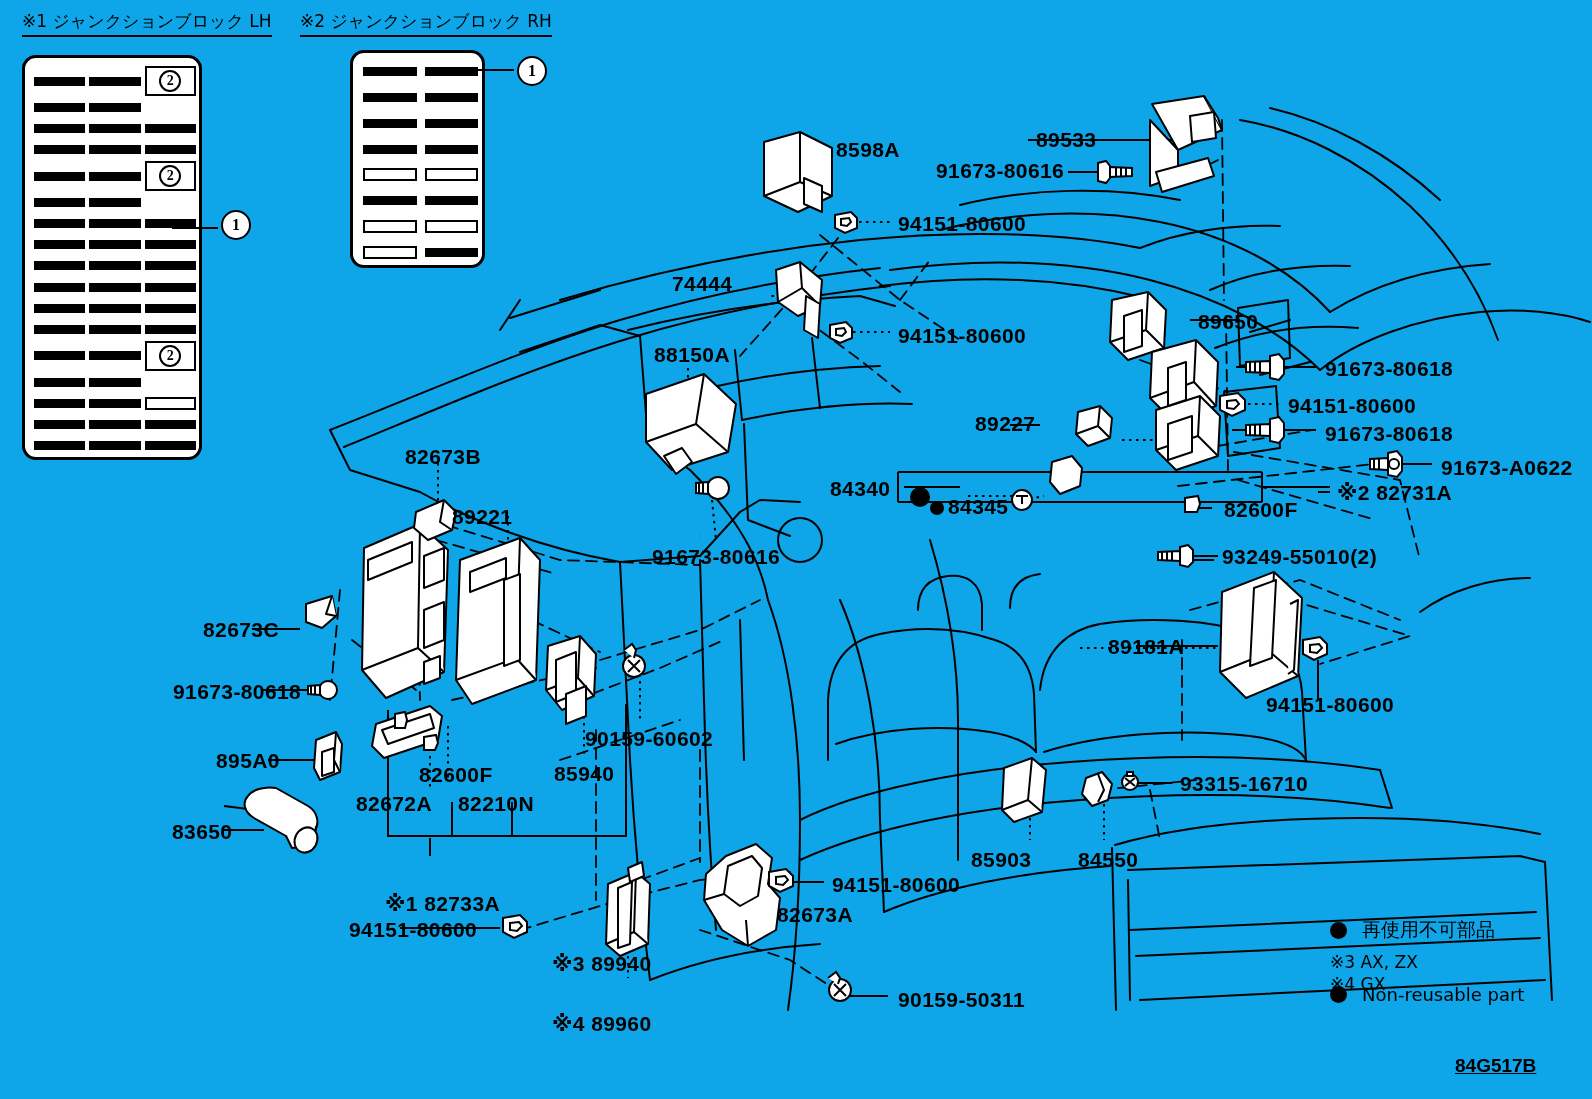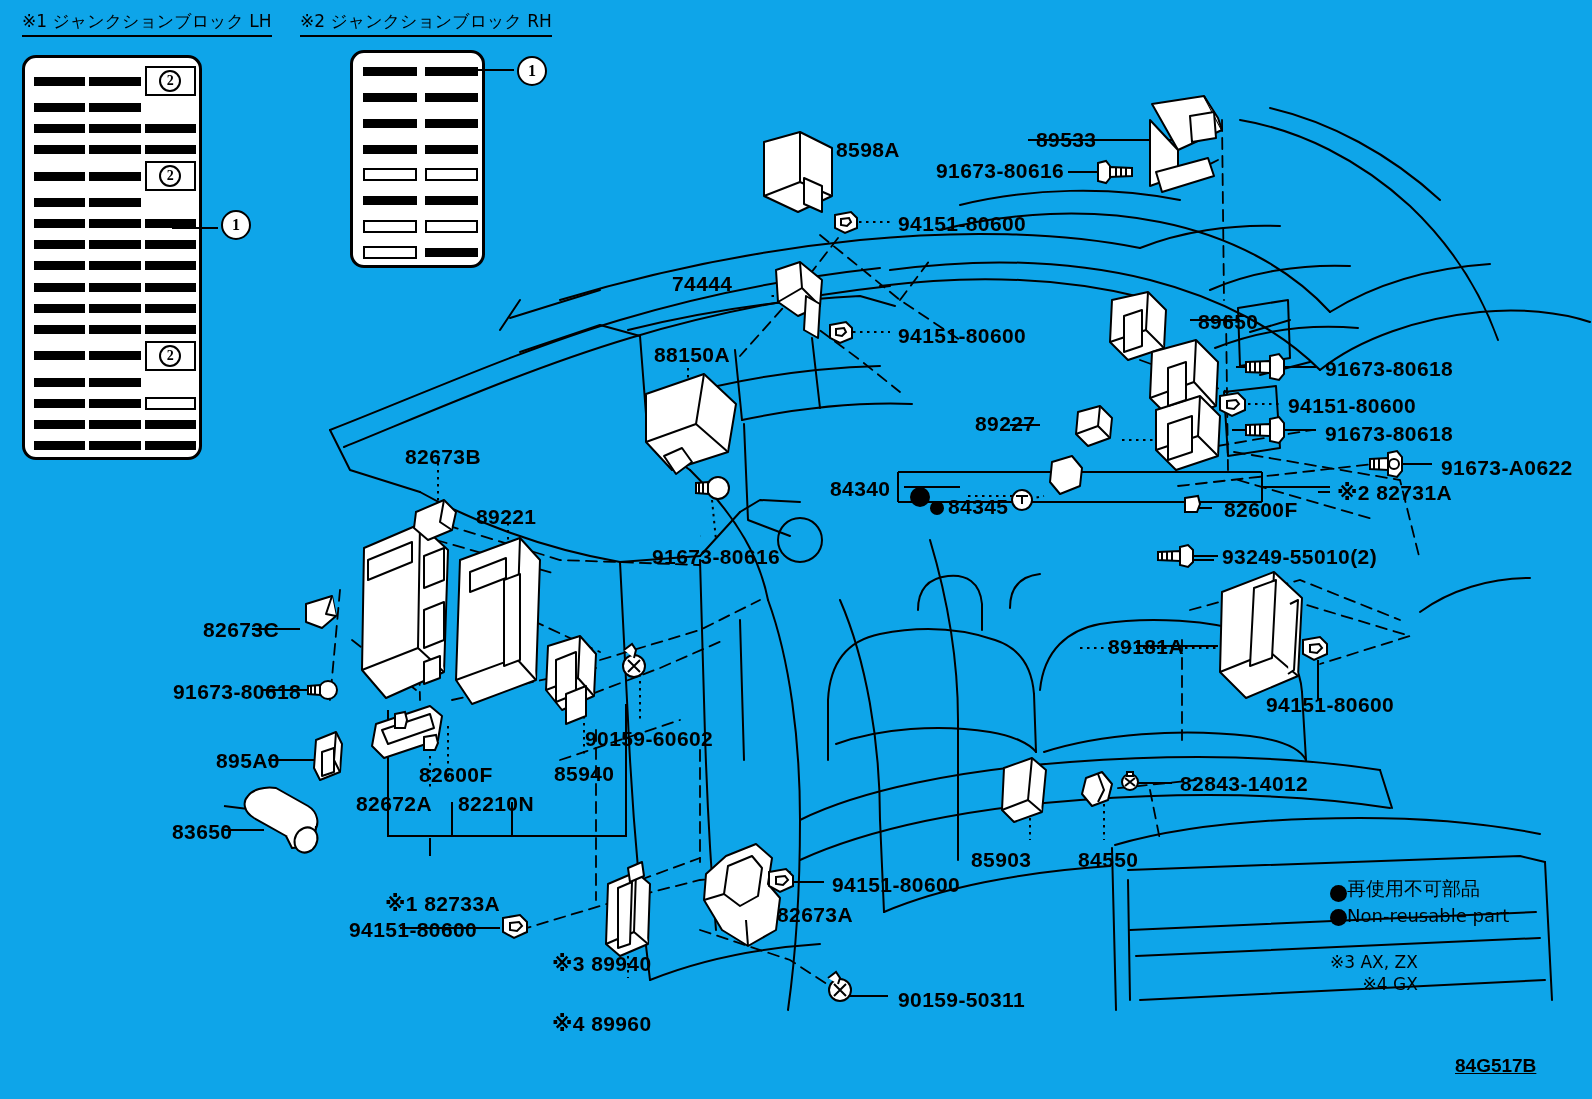--- a/index.html
+++ b/index.html
@@ -134,25 +134,25 @@
     font-size: 17px; font-weight: normal;
   }
   #pnc-table td.pnc {
     font-size: 21px; font-weight: bold;
     min-width: 118px;
   }
   #pnc-table td.no { width: 58px; }
 
   
   #legend { position: absolute; left: 1330px; top: 876px; }
-  .legend-row { display: flex; align-items: flex-end; gap: 0; margin-bottom: 3px; }
+  .legend-row { display: flex; align-items: center; gap: 15px; margin-bottom: 3px; margin-top: 41px; }
   .dot { width: 17px; height: 17px; border-radius: 50%; background: #000; flex: none; }
   .legend-jp { font-family: "DejaVu Sans", sans-serif; font-size: 19px; }
   .legend-en { font-family: "DejaVu Sans", sans-serif; font-size: 18px; }
-  .note { font-family: "DejaVu Sans", sans-serif; font-size: 17px; margin-top: 2px; text-align: right;}
+  .note { font-family: "DejaVu Sans", sans-serif; font-size: 17px; margin-top: 2px;}
   #notes { position: absolute; left: 1330px; top: 950px; }
   #diagram-id {
     position: absolute; left: 1455px; top: 1055px;
     font-family: "Liberation Sans", sans-serif;
     font-size: 19px; font-weight: bold; text-decoration: underline;
   }
   .blackdot-inline {
     display:inline-block; width:14px; height:14px;
     border-radius:50%; background:#000; vertical-align: middle;
     margin-right: 4px;
@@ -687,33 +687,33 @@
       <div class="lbl num" style="left: 654px; top: 343px;">88150A</div>
       <div class="lbl num" style="left: 1325px; top: 357px;">91673-80618</div>
       <div class="lbl num" style="left: 1288px; top: 394px;">94151-80600</div>
       <div class="lbl num" style="left: 975px; top: 412px;">89227</div>
       <div class="lbl num" style="left: 1325px; top: 422px;">91673-80618</div>
       <div class="lbl num" style="left: 405px; top: 445px;">82673B</div>
       <div class="lbl num" style="left: 1441px; top: 456px;">91673-A0622</div>
       <div class="lbl num" style="left: 830px; top: 477px;">84340</div>
       <div class="lbl num" style="left: 930px; top: 495px;"><span class="blackdot-inline"></span><span>84345</span></div>
       <div class="lbl num jp-pref" style="left: 1337px; top: 481px;">※2 82731A</div>
-      <div class="lbl num" style="left: 476px; top: 505px;">89221</div>
+      <div class="lbl num" style="left: 452px; top: 505px;">89221</div>
       <div class="lbl num" style="left: 1224px; top: 498px;">82600F</div>
       <div class="lbl num" style="left: 652px; top: 545px;">91673-80616</div>
       <div class="lbl num" style="left: 1222px; top: 545px;">93249-55010(2)</div>
       <div class="lbl num" style="left: 203px; top: 618px;">82673C</div>
       <div class="lbl num" style="left: 1108px; top: 635px;">89181A</div>
       <div class="lbl num" style="left: 173px; top: 680px;">91673-80618</div>
       <div class="lbl num" style="left: 1266px; top: 693px;">94151-80600</div>
       <div class="lbl num" style="left: 585px; top: 727px;">90159-60602</div>
       <div class="lbl num" style="left: 216px; top: 749px;">895A0</div>
       <div class="lbl num" style="left: 554px; top: 762px;">85940</div>
       <div class="lbl num" style="left: 419px; top: 763px;">82600F</div>
-      <div class="lbl num" style="left: 1180px; top: 772px;">82843-14012</div>
+      <div class="lbl num" style="left: 1180px; top: 772px;">93315-16710</div>
       <div class="lbl num" style="left: 356px; top: 792px;">82672A</div>
       <div class="lbl num" style="left: 458px; top: 792px;">82210N</div>
       <div class="lbl num" style="left: 172px; top: 820px;">83650</div>
       <div class="lbl num jp-pref" style="left: 385px; top: 892px;">※1 82733A</div>
       <div class="lbl num" style="left: 971px; top: 848px;">85903</div>
       <div class="lbl num" style="left: 1078px; top: 848px;">84550</div>
       <div class="lbl num" style="left: 832px; top: 873px;">94151-80600</div>
       <div class="lbl num" style="left: 777px; top: 903px;">82673A</div>
       <div class="lbl num" style="left: 349px; top: 918px;">94151-80600</div>
       <div class="lbl num" style="left: 898px; top: 988px;">90159-50311</div>

